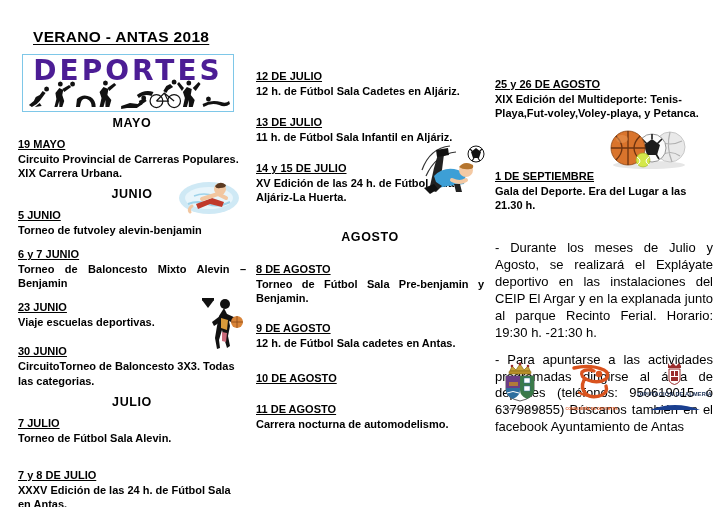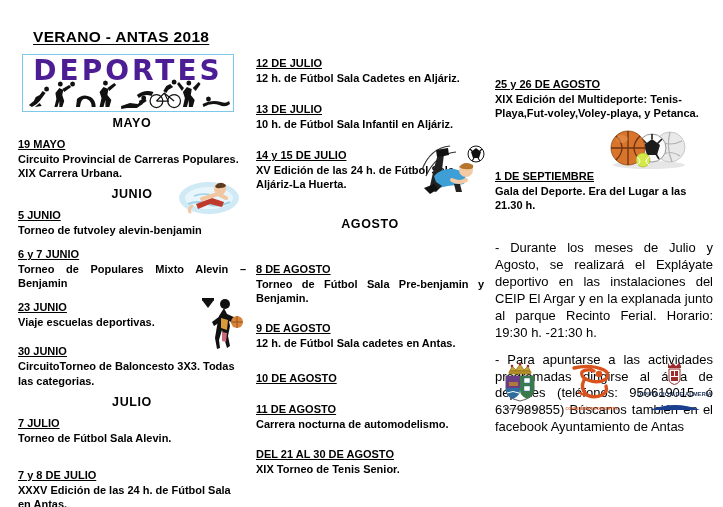--- a/index.html
+++ b/index.html
@@ -64,21 +64,21 @@
     height: 34px;
   }
 
   
   .col {
     position: absolute;
     top: 44px;
     box-sizing: border-box;
   }
   #col1 { left: 18px;  width: 228px; top: 116px; }
-  #col2 { left: 256px; width: 228px; top: 53px;  }
+  #col2 { left: 256px; width: 228px; top: 66px;  }
   #col3 { left: 495px; width: 218px; top: 74px;  }
 
   .month-head {
     text-align: center;
     font-size: 12.5px;
     font-weight: bold;
     color: #000;
     letter-spacing: 0.6px;
     margin: 6px 0 4px 0;
   }
@@ -212,21 +212,21 @@
       <div class="event-desc">Circuito Provincial de Carreras Populares. XIX Carrera Urbana.</div>
     </div>
 
     <div class="month-head">JUNIO</div>
     <div class="event">
       <div class="event-date">5 JUNIO</div>
       <div class="event-desc">Torneo de futvoley alevin-benjamin</div>
     </div>
     <div class="event">
       <div class="event-date">6 y 7 JUNIO</div>
-      <div class="event-desc justify">Torneo de Populares Mixto Alevin – Benjamin</div>
+      <div class="event-desc justify">Torneo de Baloncesto Mixto Alevin – Benjamin</div>
     </div>
     <div class="event">
       <div class="event-date">23 JUNIO</div>
       <div class="event-desc">Viaje escuelas deportivas.</div>
     </div>
     <div class="event" style="margin-top:12px;">
       <div class="event-date">30 JUNIO</div>
       <div class="event-desc">CircuitoTorneo de Baloncesto 3X3. Todas las categorias.</div>
     </div>
 
@@ -241,47 +241,43 @@
     </div>
   </div>
 
   <div class="col" id="col2">
     <div class="event">
       <div class="event-date">12  DE JULIO</div>
       <div class="event-desc">12 h. de Fútbol Sala Cadetes en Aljáriz.</div>
     </div>
     <div class="event" style="margin-top:14px;">
       <div class="event-date">13 DE JULIO</div>
-      <div class="event-desc">10 h. de Fútbol Sala Infantil en Aljáriz.</div>
+      <div class="event-desc">11 h. de Fútbol Sala Infantil en Aljáriz.</div>
     </div>
     <div class="event" style="margin-top:14px;">
       <div class="event-date">14 y 15 DE JULIO</div>
       <div class="event-desc">XV Edición de las 24 h. de Fútbol Sala Aljáriz-La Huerta.</div>
     </div>
 
     <div class="month-head" style="margin-top:26px;">AGOSTO</div>
 
-    <div class="event" style="margin-top:28px;">
+    <div class="event" style="margin-top:15px;">
       <div class="event-date">8 DE AGOSTO</div>
       <div class="event-desc justify">Torneo de Fútbol Sala Pre-benjamin y Benjamin.</div>
     </div>
     <div class="event" style="margin-top:13px;">
       <div class="event-date">9 DE AGOSTO</div>
       <div class="event-desc">12 h. de Fútbol Sala cadetes en Antas.</div>
     </div>
     <div class="event" style="margin-top:17px;">
       <div class="event-date">10 DE AGOSTO</div>
     </div>
     <div class="event" style="margin-top:13px;">
       <div class="event-date">11 DE AGOSTO</div>
       <div class="event-desc">Carrera nocturna de automodelismo.</div>
-    </div>
-    <div class="event" style="margin-top:13px;">
-      <div class="event-date">DEL 21 AL 30 DE AGOSTO</div>
-      <div class="event-desc">XIX Torneo de Tenis Senior.</div>
     </div>
   </div>
 
   <div class="col" id="col3">
     <div class="event">
       <div class="event-date">25 y 26 DE AGOSTO</div>
       <div class="event-desc">XIX Edición del Multideporte: Tenis-Playa,Fut-voley,Voley-playa, y Petanca.</div>
     </div>
 
     <div class="event" style="margin-top:46px;">

